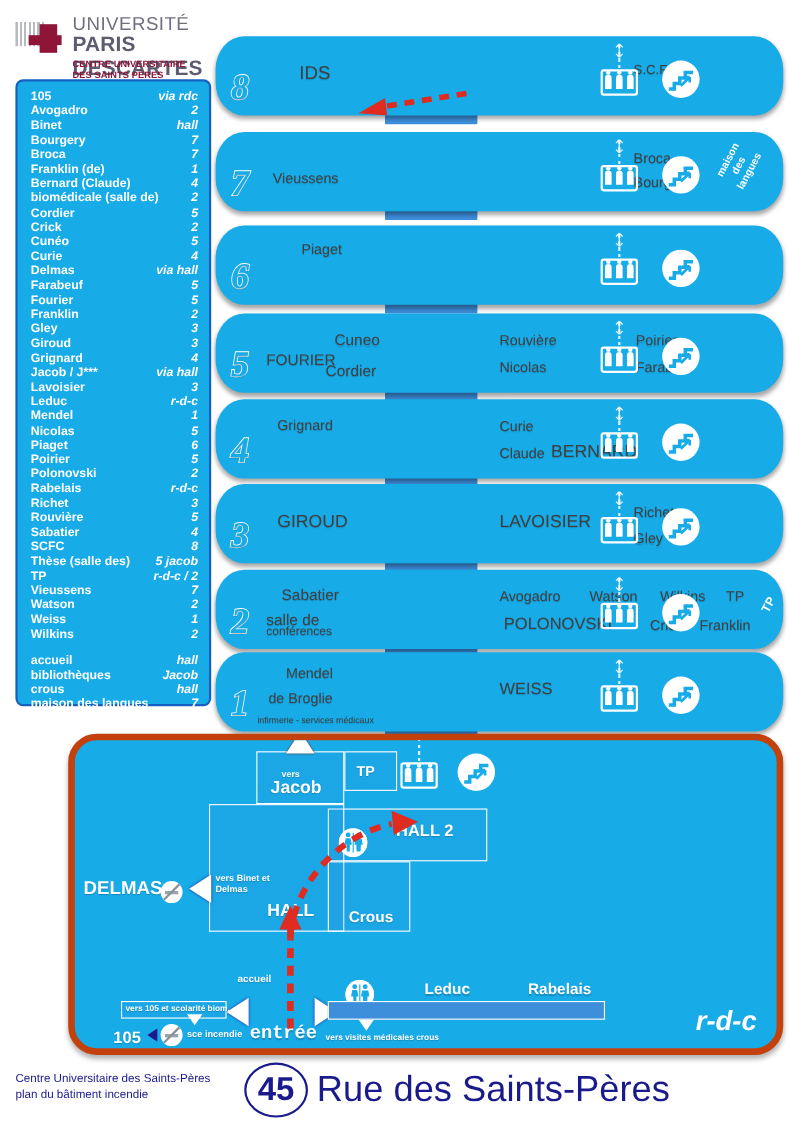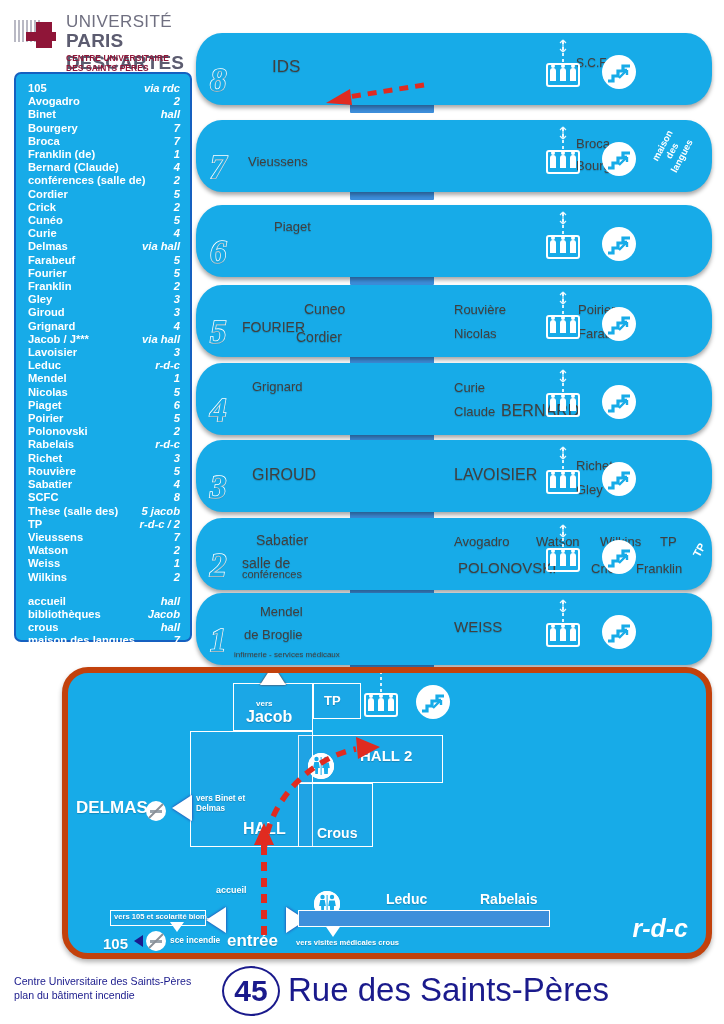--- a/index.html
+++ b/index.html
@@ -153,21 +153,21 @@
       </div>
       <div class="idx-row">
         <span>Franklin (de)</span>
         <span class="n">1</span>
       </div>
       <div class="idx-row">
         <span>Bernard (Claude)</span>
         <span class="n">4</span>
       </div>
       <div class="idx-row">
-        <span>conférences (salle de)</span>
+        <span>biomédicale (salle de)</span>
         <span class="n">2</span>
       </div>
       <div class="idx-row">
         <span>Cordier</span>
         <span class="n">5</span>
       </div>
       <div class="idx-row">
         <span>Crick</span>
         <span class="n">2</span>
       </div>
@@ -590,21 +590,21 @@
       <circle cx="10" cy="10" r="9.2" fill="#fff"></circle>
       <rect x="4" y="9" width="12" height="3" fill="#9aa4ad"></rect>
       <line x1="3" y1="17" x2="17" y2="3" stroke="#8a9098" stroke-width="2"></line>
     </svg>
   </div>
   <div class="tri-left" style="left:104px; top:122px; border-right-color:#ffffff; filter:drop-shadow(0 0 1.6px #2a2a9c);"></div>
   <div class="room-lbl" style="left:128px; top:121px; font-size:8.2px; width:62px; white-space:normal; line-height:10px;">vers Binet et Delmas</div>
 
   <div class="room-lbl" style="left:148px; top:212px; font-size:9px;">accueil</div>
 
-  <div class="room-lbl" style="left:159px; top:258px; font-size:17px;">entrée</div>
+  <div class="room-lbl" style="left:159px; top:258px; font-size:17px;font-family:Liberation Mono, monospace;">entrée</div>
   <div class="tri-left" style="left:138px; top:234px; border-right-color:#ffffff; filter:drop-shadow(0 0 1.6px #2a2a9c);"></div>
   <div class="tri-right" style="left:218px; top:234px; border-left-color:#ffffff; filter:drop-shadow(0 0 1.6px #2a2a9c);"></div>
   <div class="room" style="left:42px; top:237px; width:96px; height:16px;"></div>
   <div class="room-lbl" style="left:46px; top:239px; font-size:7.6px;">vers 105 et scolarité biom.</div>
   <div class="room-lbl" style="left:35px; top:262px; font-size:15px;">105</div>
   <div class="tri-left" style="left:66px; top:262px; border-top-width:6px; border-bottom-width:6px; border-right-width:9px; border-right-color:#1a1a8c;"></div>
   <div class="nosmoke" style="left:78px; top:258px;">
     <svg width="20" height="20" viewBox="0 0 20 20" aria-hidden="true">
       <circle cx="10" cy="10" r="9.2" fill="#fff"></circle>
       <rect x="4" y="9" width="12" height="3" fill="#9aa4ad"></rect>

